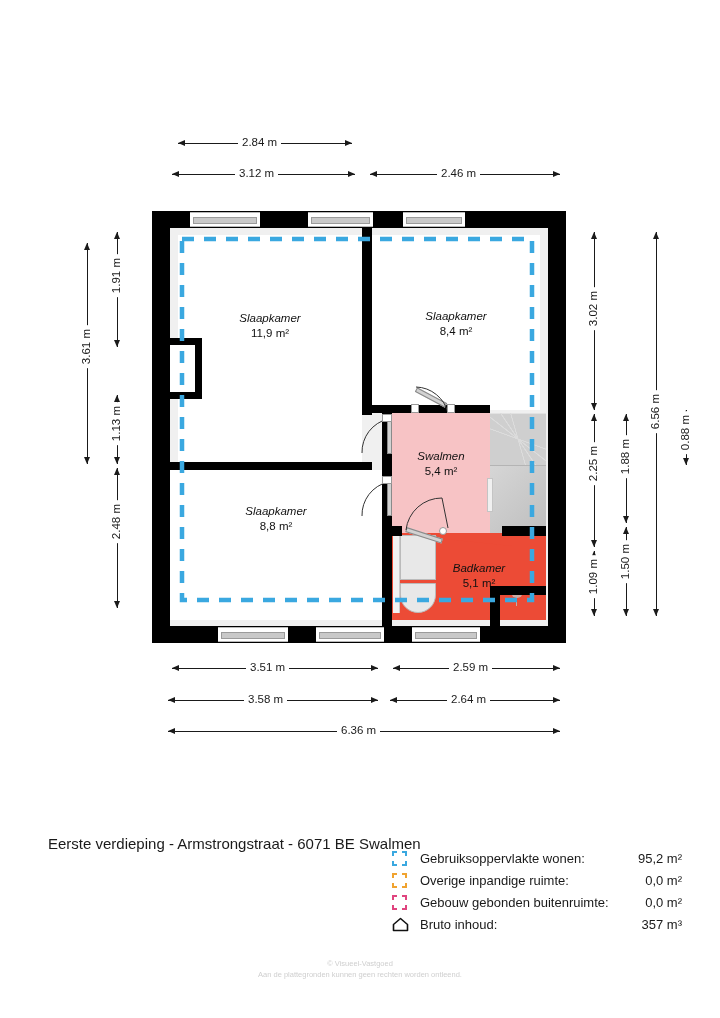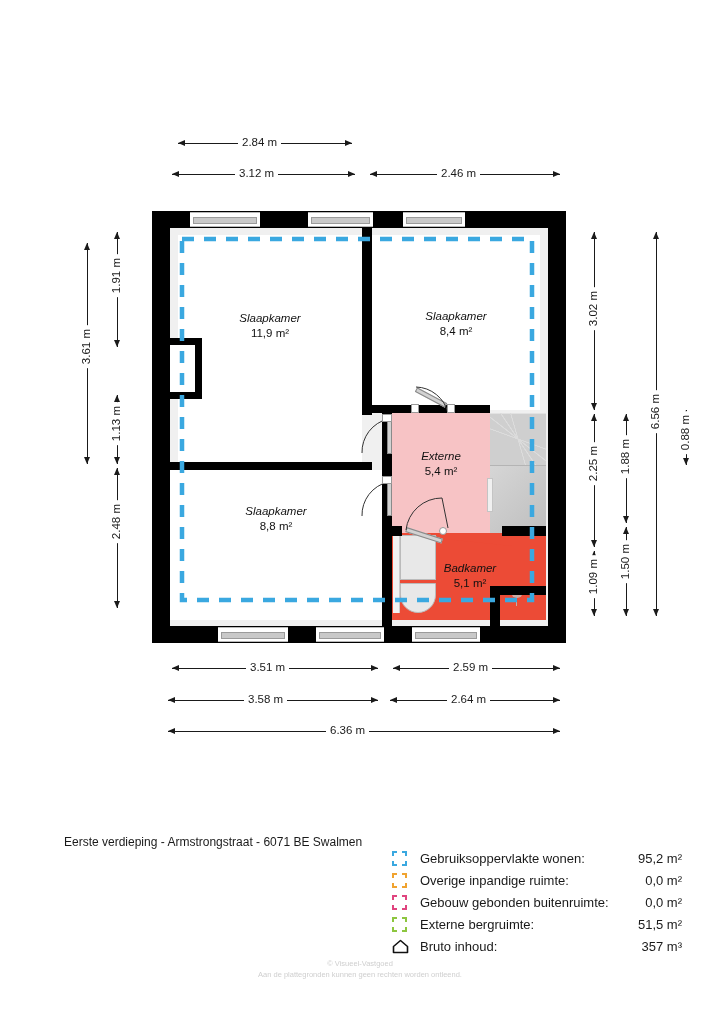--- a/index.html
+++ b/index.html
@@ -59,21 +59,21 @@
 
   
   .door-leaf { position: absolute; background: #d2d2d2; border: 1px solid #8a8a8a; }
 
   
   .stairs { position: absolute; background: #c7c7c7; overflow: hidden; }
   .step { position: absolute; background: #bdbdbd; border-top: 1px solid #d8d8d8; }
 
   
   #footer { position: absolute; left: 0; top: 800px; width: 720px; height: 218px; }
-  #addr-line { position: absolute; left: 64px; top: 35px; font-size: 12px; color: #1a1a1a; }
+  #addr-line { position: absolute; left: 48px; top: 35px; font-size: 15px; color: #1a1a1a; }
 
   #logo-wrap { position: absolute; left: 70px; top: 62px; width: 290px; }
   #logo-word { font-size: 46px; font-weight: 700; letter-spacing: 7px; color: #253142;
                font-family: "Liberation Sans", sans-serif; line-height: 52px; position: relative; }
   #logo-sub { font-size: 20px; font-weight: 700; letter-spacing: 2.5px; color: #253142;
               text-align: right; padding-right: 4px; margin-top: 2px; }
   .tri-slot { display: inline-block; position: relative; width: 46px; height: 46px; vertical-align: -6px; }
   .tri-slot svg { position: absolute; left: 0; top: 2px; }
 
   
@@ -179,21 +179,21 @@
   <div class="dim-label" style="left:244px;top:693px;">3.58 m</div>
 
   <div class="dim-line-h" style="left:390px;top:700px;width:170px;"></div>
   <div class="arrow arr-l" style="left:390px;top:696.5px;"></div>
   <div class="arrow arr-r" style="left:553px;top:696.5px;"></div>
   <div class="dim-label" style="left:447px;top:693px;">2.64 m</div>
 
   <div class="dim-line-h" style="left:168px;top:731px;width:392px;"></div>
   <div class="arrow arr-l" style="left:168px;top:727.5px;"></div>
   <div class="arrow arr-r" style="left:553px;top:727.5px;"></div>
-  <div class="dim-label" style="left:326px;top:724px;text-align:center;">6.36 m</div>
+  <div class="dim-label" style="left:337px;top:724px;text-align:center;">6.36 m</div>
 
   <div style="position:absolute;left:152px;top:211px;width:414px;height:432px;background:#000000;"></div>
 
   <div style="position:absolute;left:170px;top:228px;width:378px;height:398px;background:#f0f0f0;"></div>
 
   <div class="window window-h" style="left:190px;top:212px;width:70px;height:15px;"></div>
   <div class="window window-h" style="left:308px;top:212px;width:65px;height:15px;"></div>
   <div class="window window-h" style="left:403px;top:212px;width:62px;height:15px;"></div>
 
   <div class="window window-h" style="left:218px;top:627px;width:70px;height:15px;"></div>
@@ -216,30 +216,30 @@
 
   <div class="room white-room" style="left:170px;top:470px;width:212px;height:150px;">
     <div class="room-label" style="top:34px;">
       <span class="room-name">Slaapkamer</span>
       <span class="room-area">8,8 m²</span>
     </div>
   </div>
 
   <div class="room" style="left:392px;top:413px;width:98px;height:120px;background:#f7c3c5;">
     <div class="room-label" style="top:36px;">
-      <span class="room-name">Externe</span>
+      <span class="room-name">Swalmen</span>
       <span class="room-area">5,4 m²</span>
     </div>
   </div>
 
   <div class="room" style="left:392px;top:533px;width:154px;height:87px;background:#ec4b36;"></div>
 
   <div style="position:absolute;left:392px;top:528px;width:120px;height:18px;background:#ec4b36;
               clip-path: polygon(0 100%, 0 30%, 100% 100%);"></div>
-  <div class="room-label" style="left:392px;top:561px;width:156px;">
+  <div class="room-label" style="left:392px;top:561px;width:174px;">
     <span class="room-name">Badkamer</span>
     <span class="room-area">5,1 m²</span>
   </div>
 
   <div style="position:absolute;left:400px;top:535px;width:36px;height:45px;background:#e8e8e8;border:1px solid #bbb;"></div>
   <div style="position:absolute;left:400px;top:583px;width:36px;height:30px;background:#e8e8e8;border:1px solid #bbb;border-radius:0 0 18px 18px;"></div>
   <div style="position:absolute;left:393px;top:535px;width:7px;height:78px;background:#f2f2f2;border-right:1px solid #ccc;"></div>
 
   <div style="position:absolute;left:511px;top:586px;width:12px;height:12px;border-radius:50%;background:#c8c0bc;opacity:.8;"></div>
   <div style="position:absolute;left:516px;top:592px;width:1px;height:14px;background:#b9b2ae;"></div>
@@ -351,32 +351,20 @@
           <i style="left:0;top:0;border-left:2px solid #e0457f;border-top:2px solid #e0457f;"></i>
           <i style="right:0;top:0;border-right:2px solid #e0457f;border-top:2px solid #e0457f;"></i>
           <i style="left:0;bottom:0;border-left:2px solid #e0457f;border-bottom:2px solid #e0457f;"></i>
           <i style="right:0;bottom:0;border-right:2px solid #e0457f;border-bottom:2px solid #e0457f;"></i>
         </span>
       </span>
       <span class="legend-text">Gebouw gebonden buitenruimte:</span>
       <span class="legend-val">0,0 m²</span>
     </div>
 
-    <div class="legend-row">
-      <span class="legend-ico">
-        <span class="brk">
-          <i style="left:0;top:0;border-left:2px solid #8dc63f;border-top:2px solid #8dc63f;"></i>
-          <i style="right:0;top:0;border-right:2px solid #8dc63f;border-top:2px solid #8dc63f;"></i>
-          <i style="left:0;bottom:0;border-left:2px solid #8dc63f;border-bottom:2px solid #8dc63f;"></i>
-          <i style="right:0;bottom:0;border-right:2px solid #8dc63f;border-bottom:2px solid #8dc63f;"></i>
-        </span>
-      </span>
-      <span class="legend-text">Externe bergruimte:</span>
-      <span class="legend-val">51,5 m²</span>
-    </div>
 
     <div class="legend-row">
       <span class="legend-ico">
         <svg width="17" height="15" viewBox="0 0 17 15">
           <path d="M1.5 13.5 L1.5 7.5 L8.5 1.5 L15.5 7.5 L15.5 13.5 Z" fill="none" stroke="#111111" stroke-width="1.6" stroke-linejoin="round"></path>
         </svg>
       </span>
       <span class="legend-text">Bruto inhoud:</span>
       <span class="legend-val">357 m³</span>
     </div>

